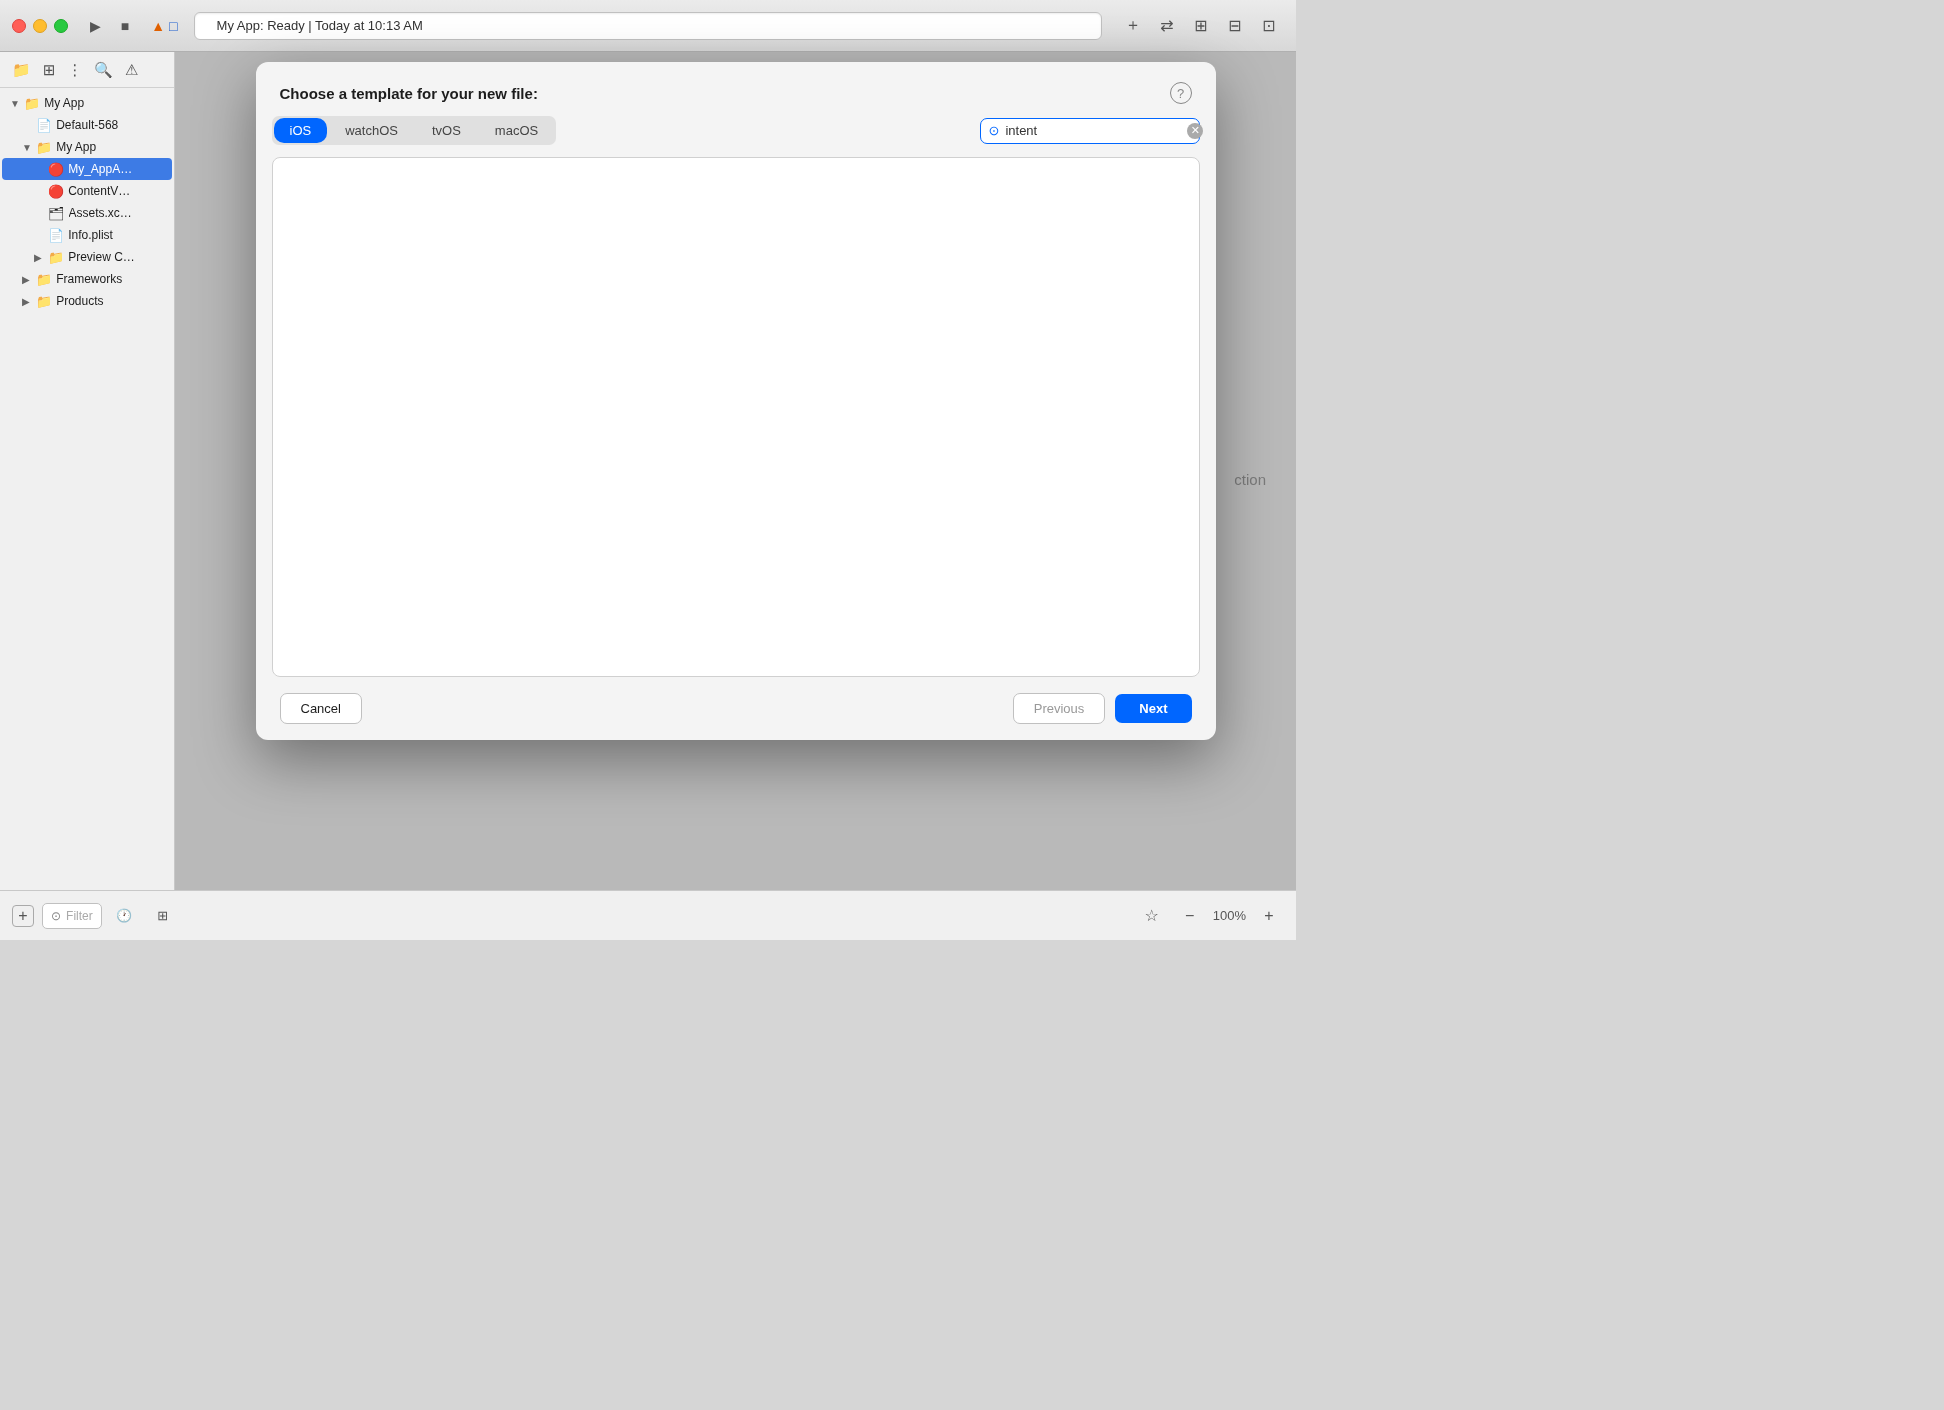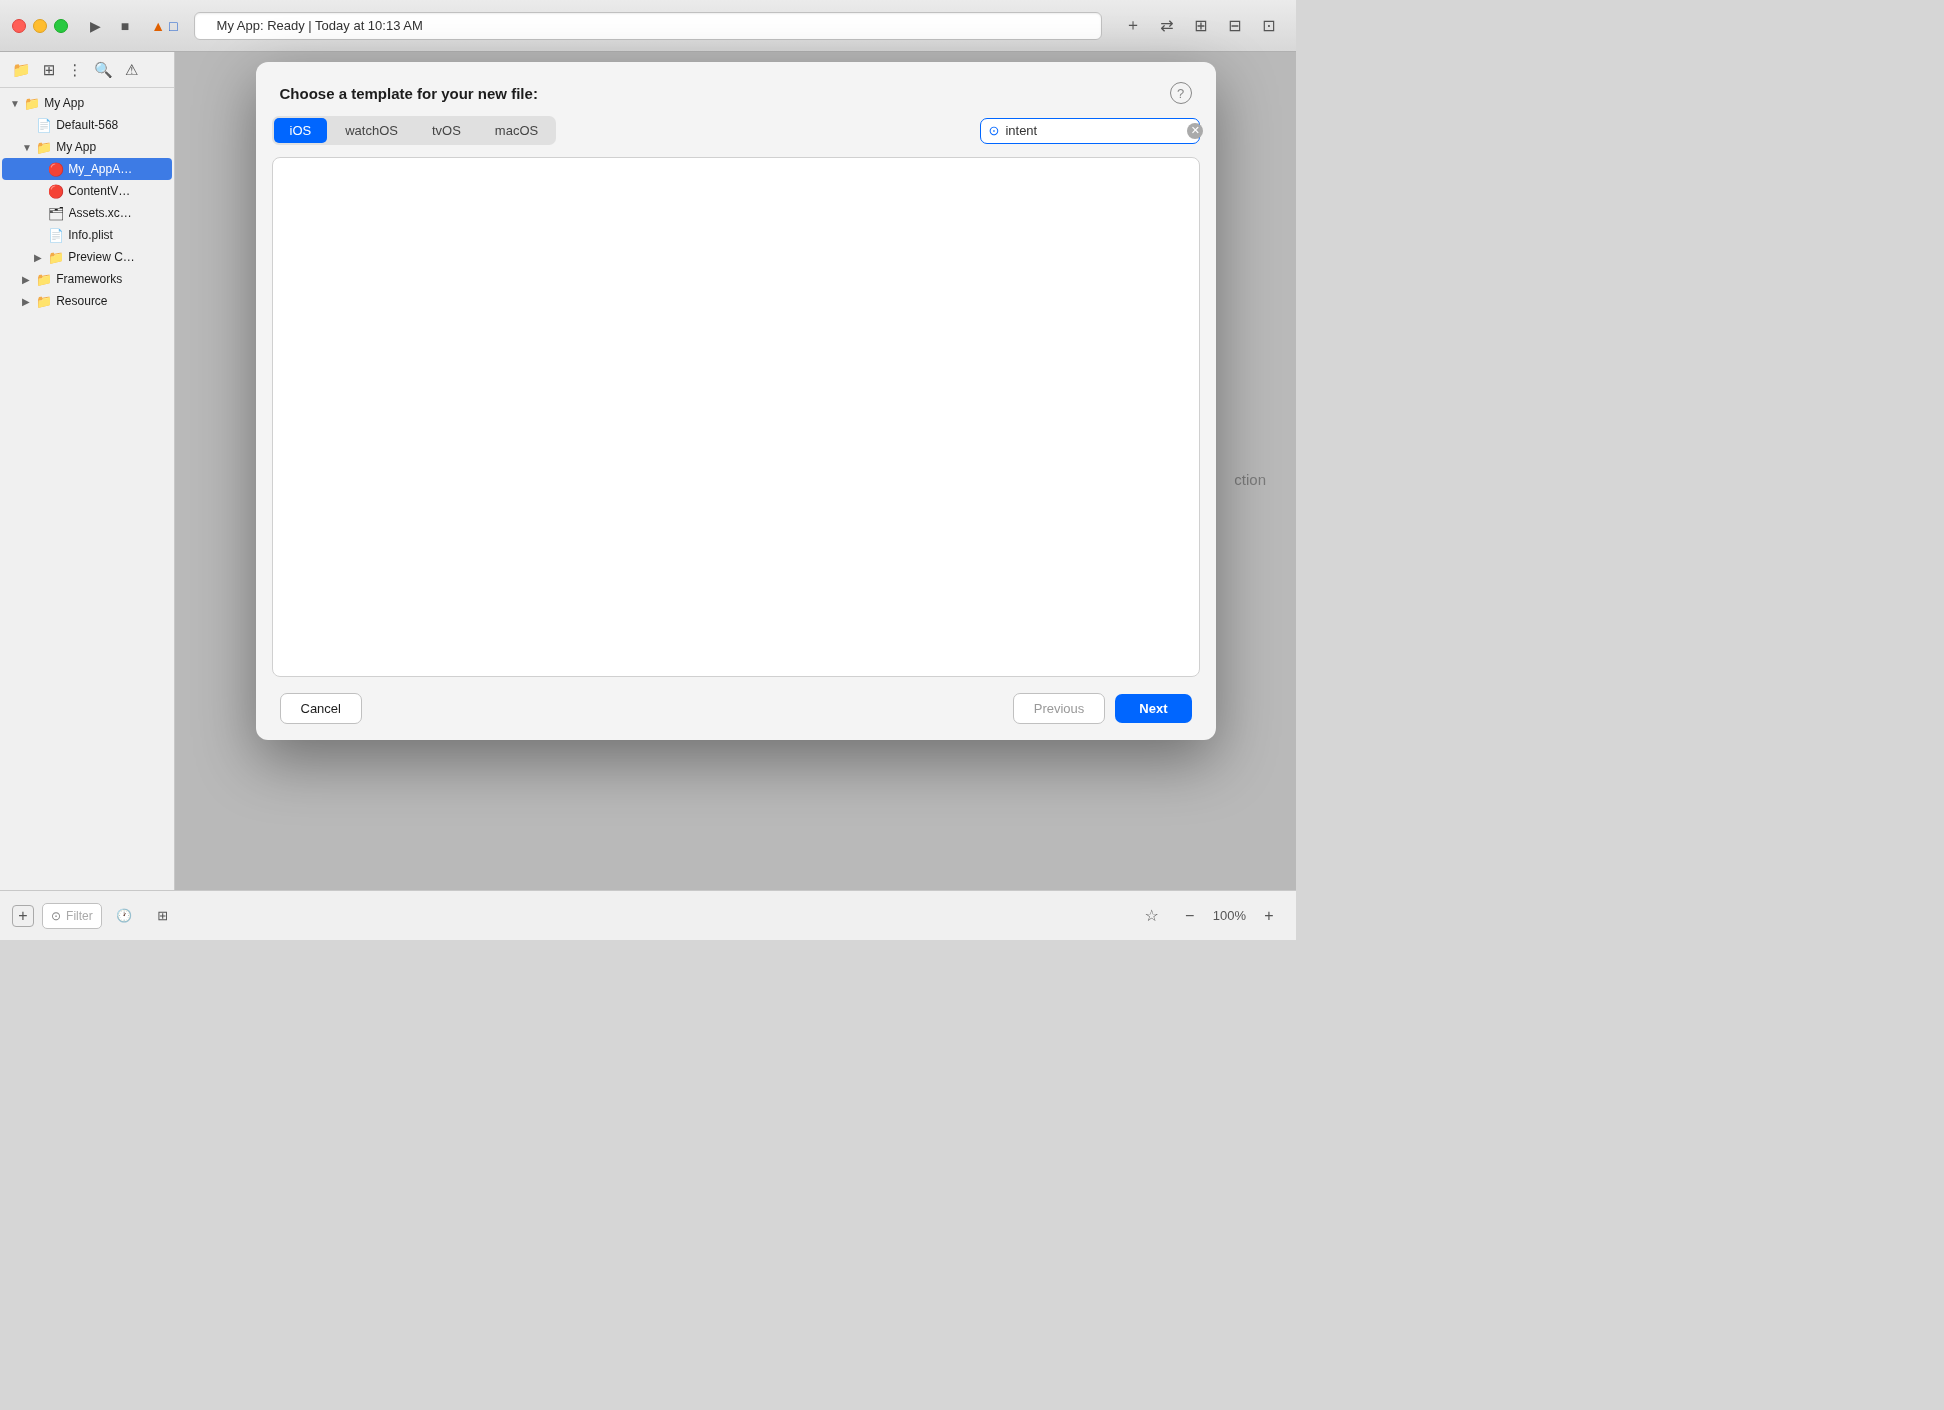--- a/index.html
+++ b/index.html
@@ -230,20 +230,21 @@
       border: none;
       background: none;
       font-size: 13px;
       cursor: pointer;
       color: #444;
     }
     .tab-btn.active {
       background: #0066ff;
       color: white;
       font-weight: 500;
+      border-radius: 10px;
     }
 
     .search-box {
       margin-left: auto;
       display: flex;
       align-items: center;
       border: 1.5px solid #0066ff;
       border-radius: 7px;
       background: white;
       padding: 4px 8px;
@@ -561,21 +562,21 @@
 
       <div class="tree-item indent-1">
         <span class="arrow">▶</span>
         <span class="file-icon" style="color:#e8a020;">📁</span>
         <span class="item-label">Frameworks</span>
       </div>
 
       <div class="tree-item indent-1">
         <span class="arrow">▶</span>
         <span class="file-icon" style="color:#e8a020;">📁</span>
-        <span class="item-label">Resource</span>
+        <span class="item-label">Products</span>
       </div>
     </div>
   </div>
 
   <div class="content-area">
 
     <div class="bg-content">
       <span class="bg-right-text">ction</span>
     </div>
 

